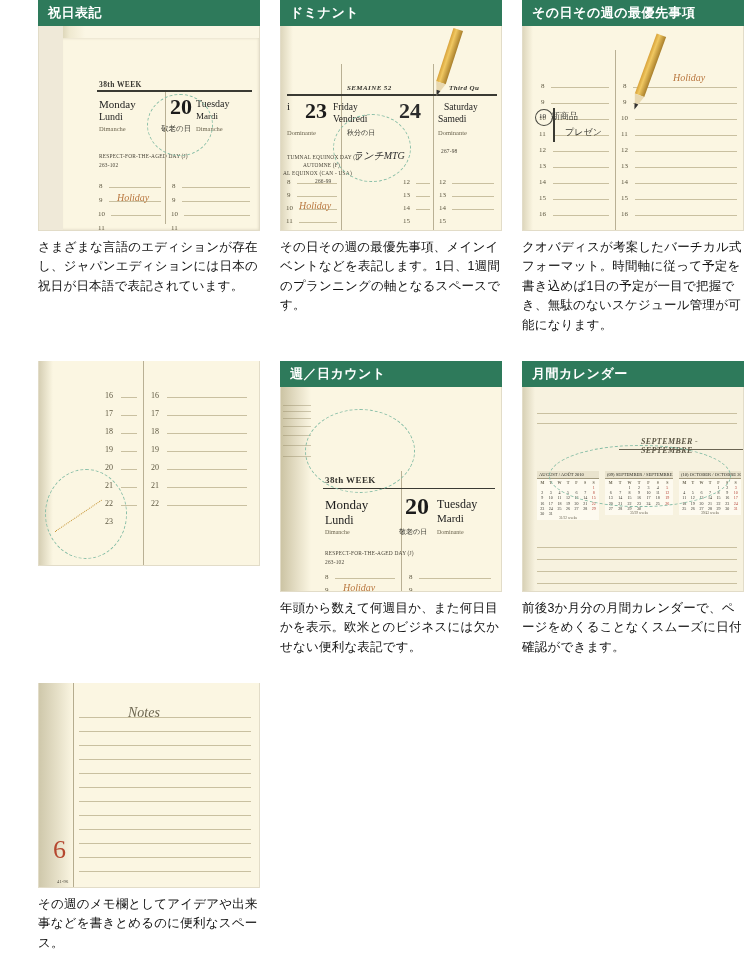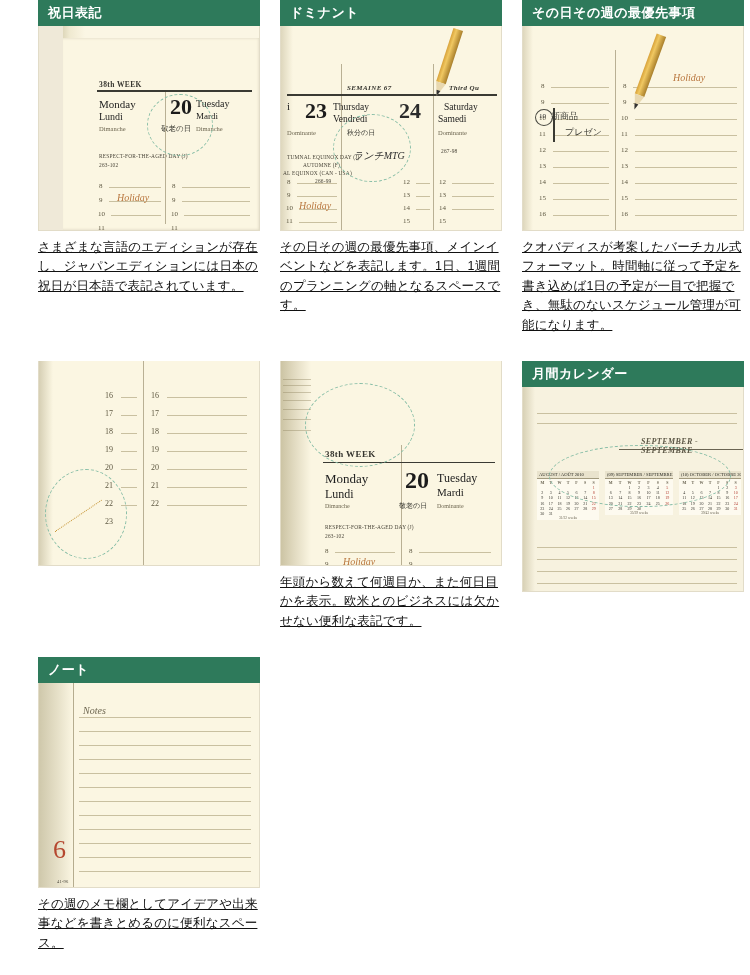--- a/index.html
+++ b/index.html
@@ -49,21 +49,20 @@
     border: 1px solid #e2dcc8;
     border-top: none;
     box-sizing: border-box;
   }
   .caption {
     font-size: 12.5px;
     line-height: 1.55;
     color: #111;
     margin-top: 7px;
     letter-spacing: 0.2px;
-    text-decoration: underline;
   }
 
   
   .pg {
     position: absolute;
     background: #fbf6e4;
   }
   .edge {
     position: absolute;
     left: 0; top: 0; bottom: 0;
@@ -210,22 +209,23 @@
   .mc-foot {
     font-size: 3.6px;
     text-align: center;
     color: #6a6452;
     font-family: "Liberation Serif", serif;
   }
   .notes-label {
     position: absolute;
     font-family: "Liberation Serif", serif;
     font-style: italic;
-    font-size: 10px;
+    font-size: 14px;
     color: #6d6650;
+    margin-left: 45px;
   }
   .bignum {
     position: absolute;
     font-family: "Liberation Serif", serif;
     font-size: 26px;
     color: #b5472f;
   }
   .dotline {
     position: absolute;
     height: 0;
@@ -313,27 +313,27 @@
   </div>
 
   <div class="cell">
     <div class="card-header">ドミナント</div>
     <div class="shot">
       <div class="pg" style="left:0;top:0;right:0;bottom:0;background:#fbf6e2;"></div>
       <div style="position:absolute;left:0;top:0;bottom:0;width:12px;background:linear-gradient(to right,#ded7bd,#fbf6e2);"></div>
       <div class="vline" style="left:60px;top:38px;height:167px;"></div>
       <div class="vline" style="left:152px;top:38px;height:167px;"></div>
 
-      <div class="weekhdr" style="left:66px;top:58px;font-size:7px;font-style:italic;">SEMAINE 67</div>
+      <div class="weekhdr" style="left:66px;top:58px;font-size:7px;font-style:italic;">SEMAINE 52</div>
       <div class="weekhdr" style="left:168px;top:58px;font-size:7px;font-style:italic;">Third Qu</div>
       <div class="hdrrule" style="left:6px;top:68px;width:210px;"></div>
 
       <div class="dayname" style="left:6px;top:74px;font-size:11px;">i</div>
       <div class="bigdate" style="left:24px;top:72px;">23</div>
-      <div class="dayname" style="left:52px;top:76px;font-size:9.5px;">Thursday</div>
+      <div class="dayname" style="left:52px;top:76px;font-size:9.5px;">Friday</div>
       <div class="dayname" style="left:52px;top:88px;font-size:9.5px;">Vendredi</div>
       <div class="bigdate" style="left:118px;top:72px;color:#2b2b2b;">24</div>
       <div class="dayname" style="left:163px;top:76px;font-size:9.5px;">Saturday</div>
       <div class="dayname" style="left:157px;top:88px;font-size:9.5px;">Samedi</div>
 
       <div class="tiny" style="left:6px;top:103px;">Dominante</div>
       <div class="tiny" style="left:157px;top:103px;">Dominante</div>
       <div class="kanji" style="left:66px;top:102px;font-size:7px;">秋分の日</div>
 
       <div class="handwrite" style="left:72px;top:123px;font-size:10px;">ランチMTG</div>
@@ -481,20 +481,21 @@
       <div class="hline" style="left:128px;top:126px;width:80px;"></div>
       <div class="num" style="left:112px;top:138px;font-size:8px;">22</div>
       <div class="hline" style="left:128px;top:144px;width:80px;"></div>
 
       <div class="dotline" style="left:16px;top:170px;width:56px;transform:rotate(-34deg);transform-origin:0 0;"></div>
       <div class="ellipse-green" style="left:6px;top:108px;width:80px;height:88px;"></div>
     </div>
   </div>
 
   <div class="cell">
+    <div class="card-header">週／日カウント</div>
     <div class="shot">
       <div class="pg" style="left:0;top:0;right:0;bottom:0;background:#fbf6e2;"></div>
       <div style="position:absolute;left:0;top:0;bottom:0;width:30px;background:linear-gradient(to right,#ccc4a4 0%,#e4ddc4 50%,#fbf6e2 100%);"></div>
       <div class="edge-lines" style="left:2px;width:28px;">
         <i style="top:18px;"></i>
           <i style="top:24px;"></i>
           <i style="top:31px;"></i>
           <i style="top:39px;"></i>
         <i style="top:48px;"></i>
           <i style="top:58px;"></i>
@@ -696,24 +697,24 @@
 
       <div class="hline" style="left:14px;top:26px;width:200px;"></div>
       <div class="hline" style="left:14px;top:36px;width:200px;"></div>
       <div class="hline" style="left:14px;top:160px;width:200px;"></div>
       <div class="hline" style="left:14px;top:172px;width:200px;"></div>
       <div class="hline" style="left:14px;top:184px;width:200px;"></div>
       <div class="hline" style="left:14px;top:196px;width:200px;"></div>
 
       <div class="ellipse-green" style="left:26px;top:58px;width:180px;height:60px;"></div>
     </div>
+    <div class="caption">前後3か月分の月間カレンダーで、ページをめくることなくスムーズに日付確認ができます。</div>
   </div>
 
   <div class="cell">
-    <div class="card-header">ノート</div>
     <div class="shot">
       <div class="pg" style="left:0;top:0;right:0;bottom:0;background:#fbf6e2;"></div>
       <div style="position:absolute;left:0;top:0;bottom:0;width:34px;background:linear-gradient(to right,#cfc8ab 0%,#e6e0c8 55%,#fbf6e2 100%);"></div>
       <div class="vline" style="left:34px;top:0;height:205px;background:#b5ac8e;"></div>
 
       <div class="notes-label" style="left:44px;top:22px;">Notes</div>
       <div class="hline" style="left:40px;top:34px;width:172px;"></div>
       <div class="hline" style="left:40px;top:48px;width:172px;"></div>
       <div class="hline" style="left:40px;top:62px;width:172px;"></div>
       <div class="hline" style="left:40px;top:76px;width:172px;"></div>

